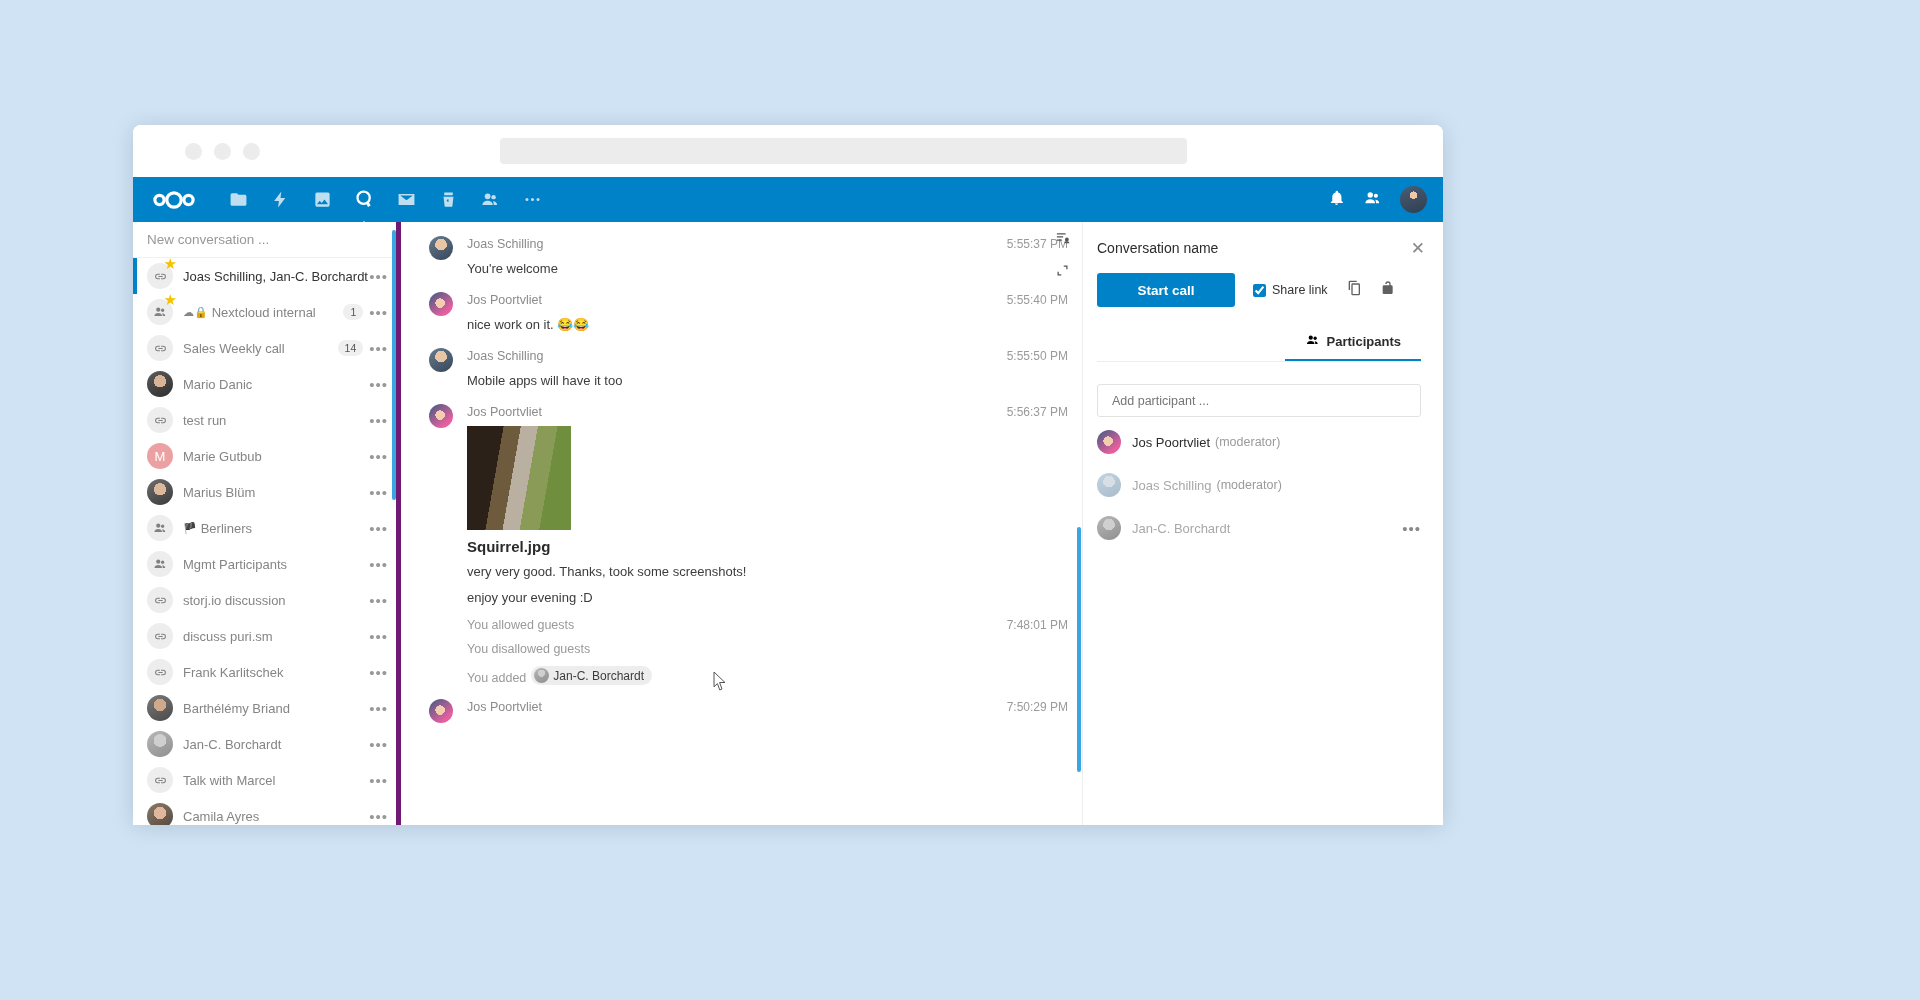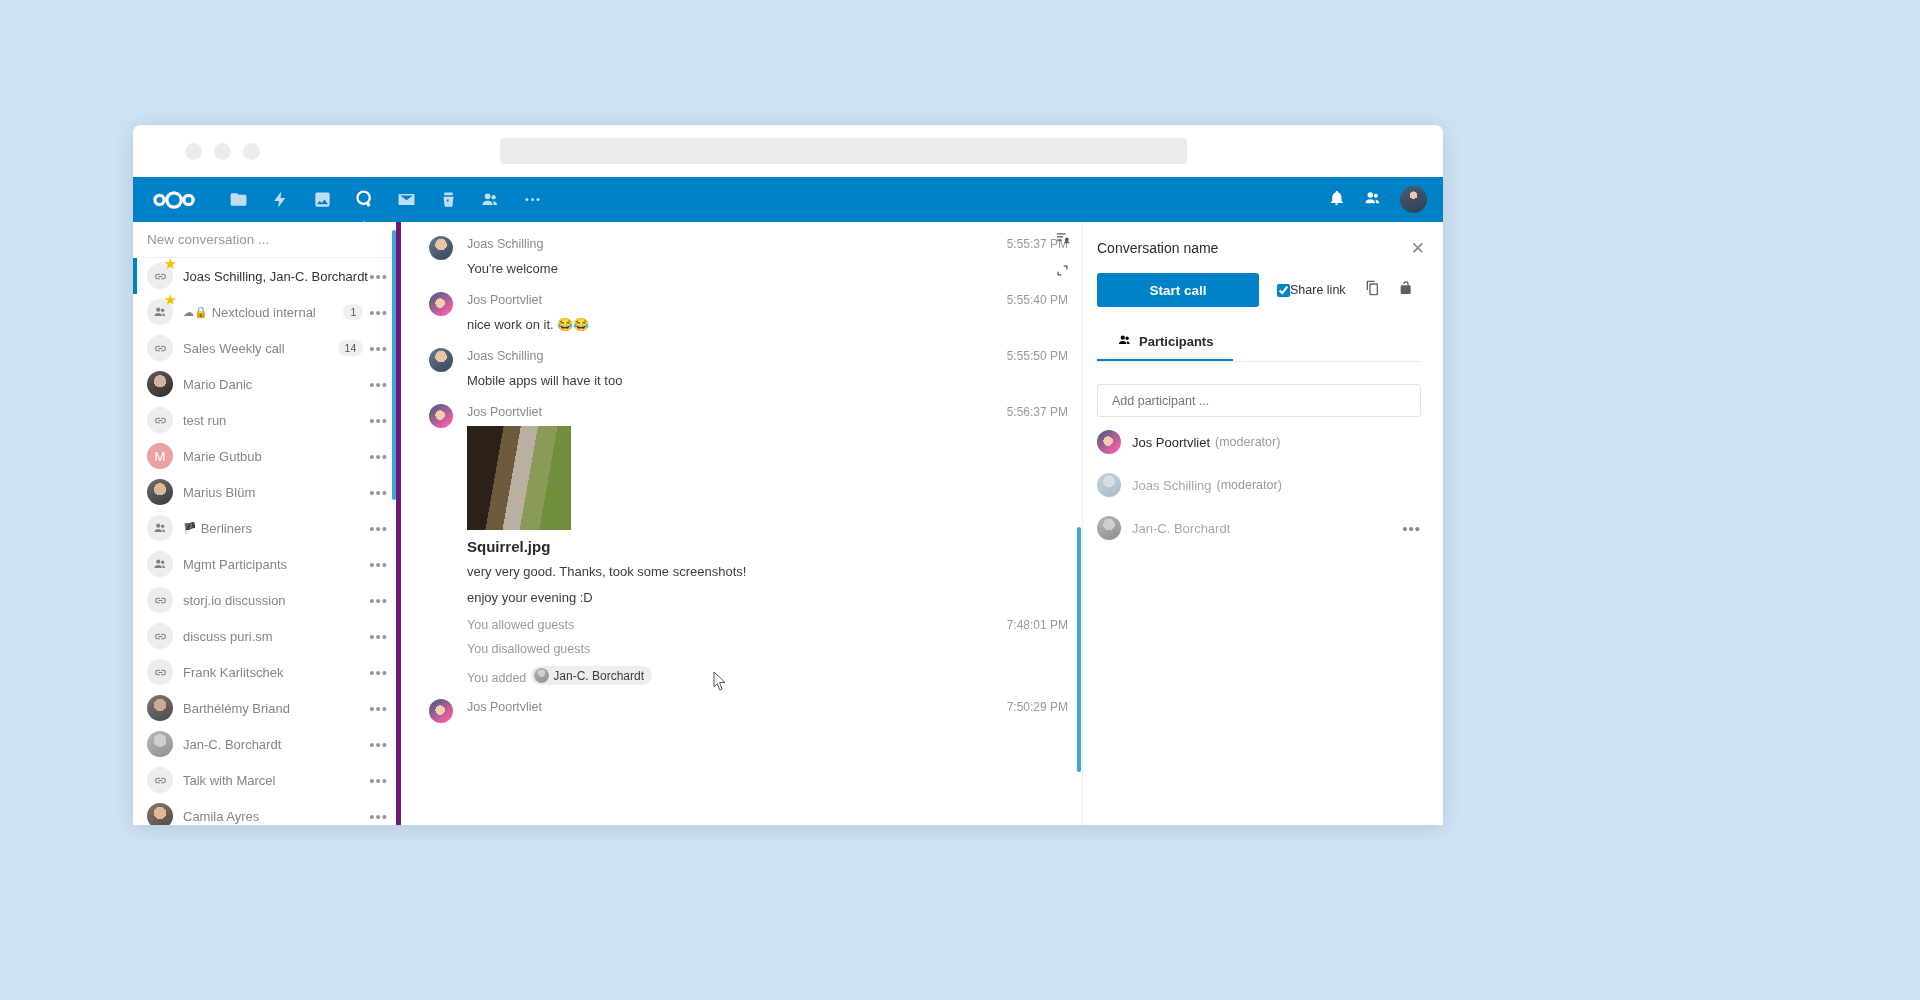--- a/index.html
+++ b/index.html
@@ -180,32 +180,32 @@
   }
   #rp-title { font-size: 14px; color: #2b2b2b; font-weight: 400; margin-bottom: 17px; }
   #rp-close {
     position: absolute; right: 18px; top: 18px;
     font-size: 17px; color: #888; cursor: pointer; line-height: 1;
   }
   #rp-actions { display: flex; align-items: center; gap: 0; }
   #startcall {
     background: #0082c9; color: #fff; border: none;
     font-size: 13.5px; font-weight: 600;
-    width: 162px; height: 34px; border-radius: 3px; cursor: pointer;
+    width: 138px; height: 34px; border-radius: 3px; cursor: pointer;
     font-family: "Liberation Sans", sans-serif;
   }
   #sharelink-wrap {
-    display: flex; align-items: center; 
+    display: flex; align-items: center; gap: 6px;
     margin-left: 18px; font-size: 12.5px; color: #333; cursor: pointer;
   }
   #sharelink-wrap input { width: 13px; height: 13px; cursor: pointer; accent-color: #0082c9; }
   .rp-icon { margin-left: 18px; cursor: pointer; opacity: .62; }
   #tabs {
     margin-top: 26px;
-    display: flex; justify-content: flex-start;
+    display: flex; justify-content: flex-end;
     border-bottom: 1px solid #ededed;
   }
   #tab-participants {
     display: flex; align-items: center; gap: 7px;
     font-size: 13px; font-weight: 600; color: #2b2b2b;
     padding: 0 20px 9px 20px;
     border-bottom: 2px solid #0082c9;
     cursor: pointer;
   }
   #addpart {

